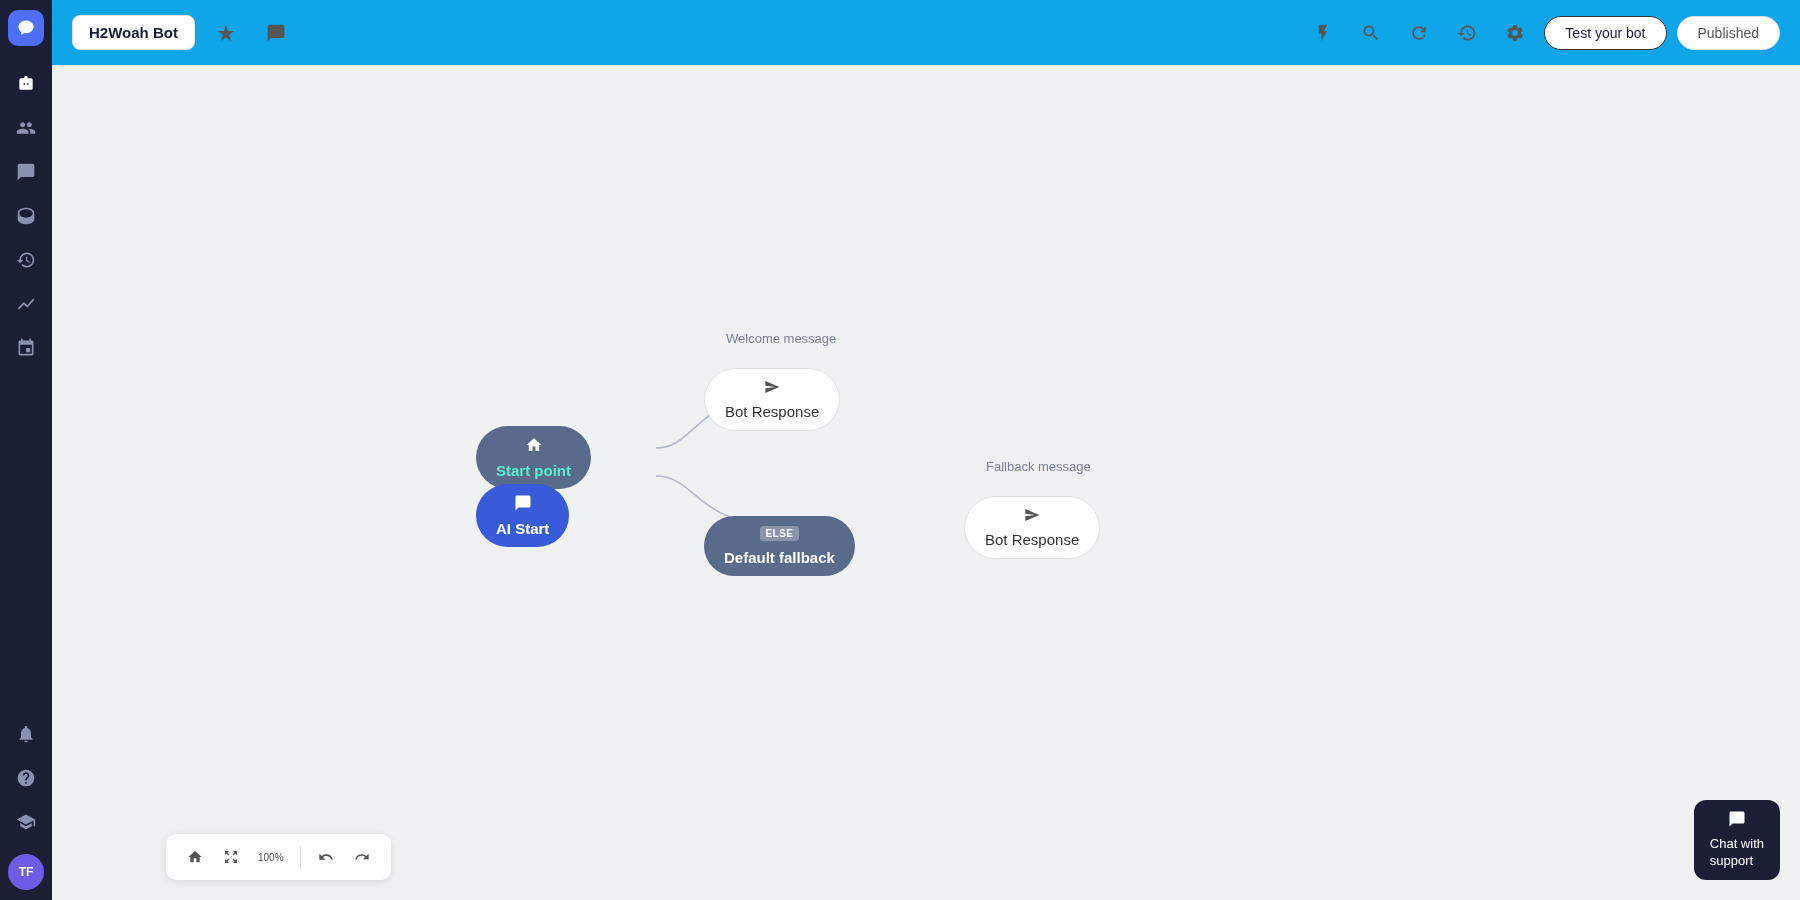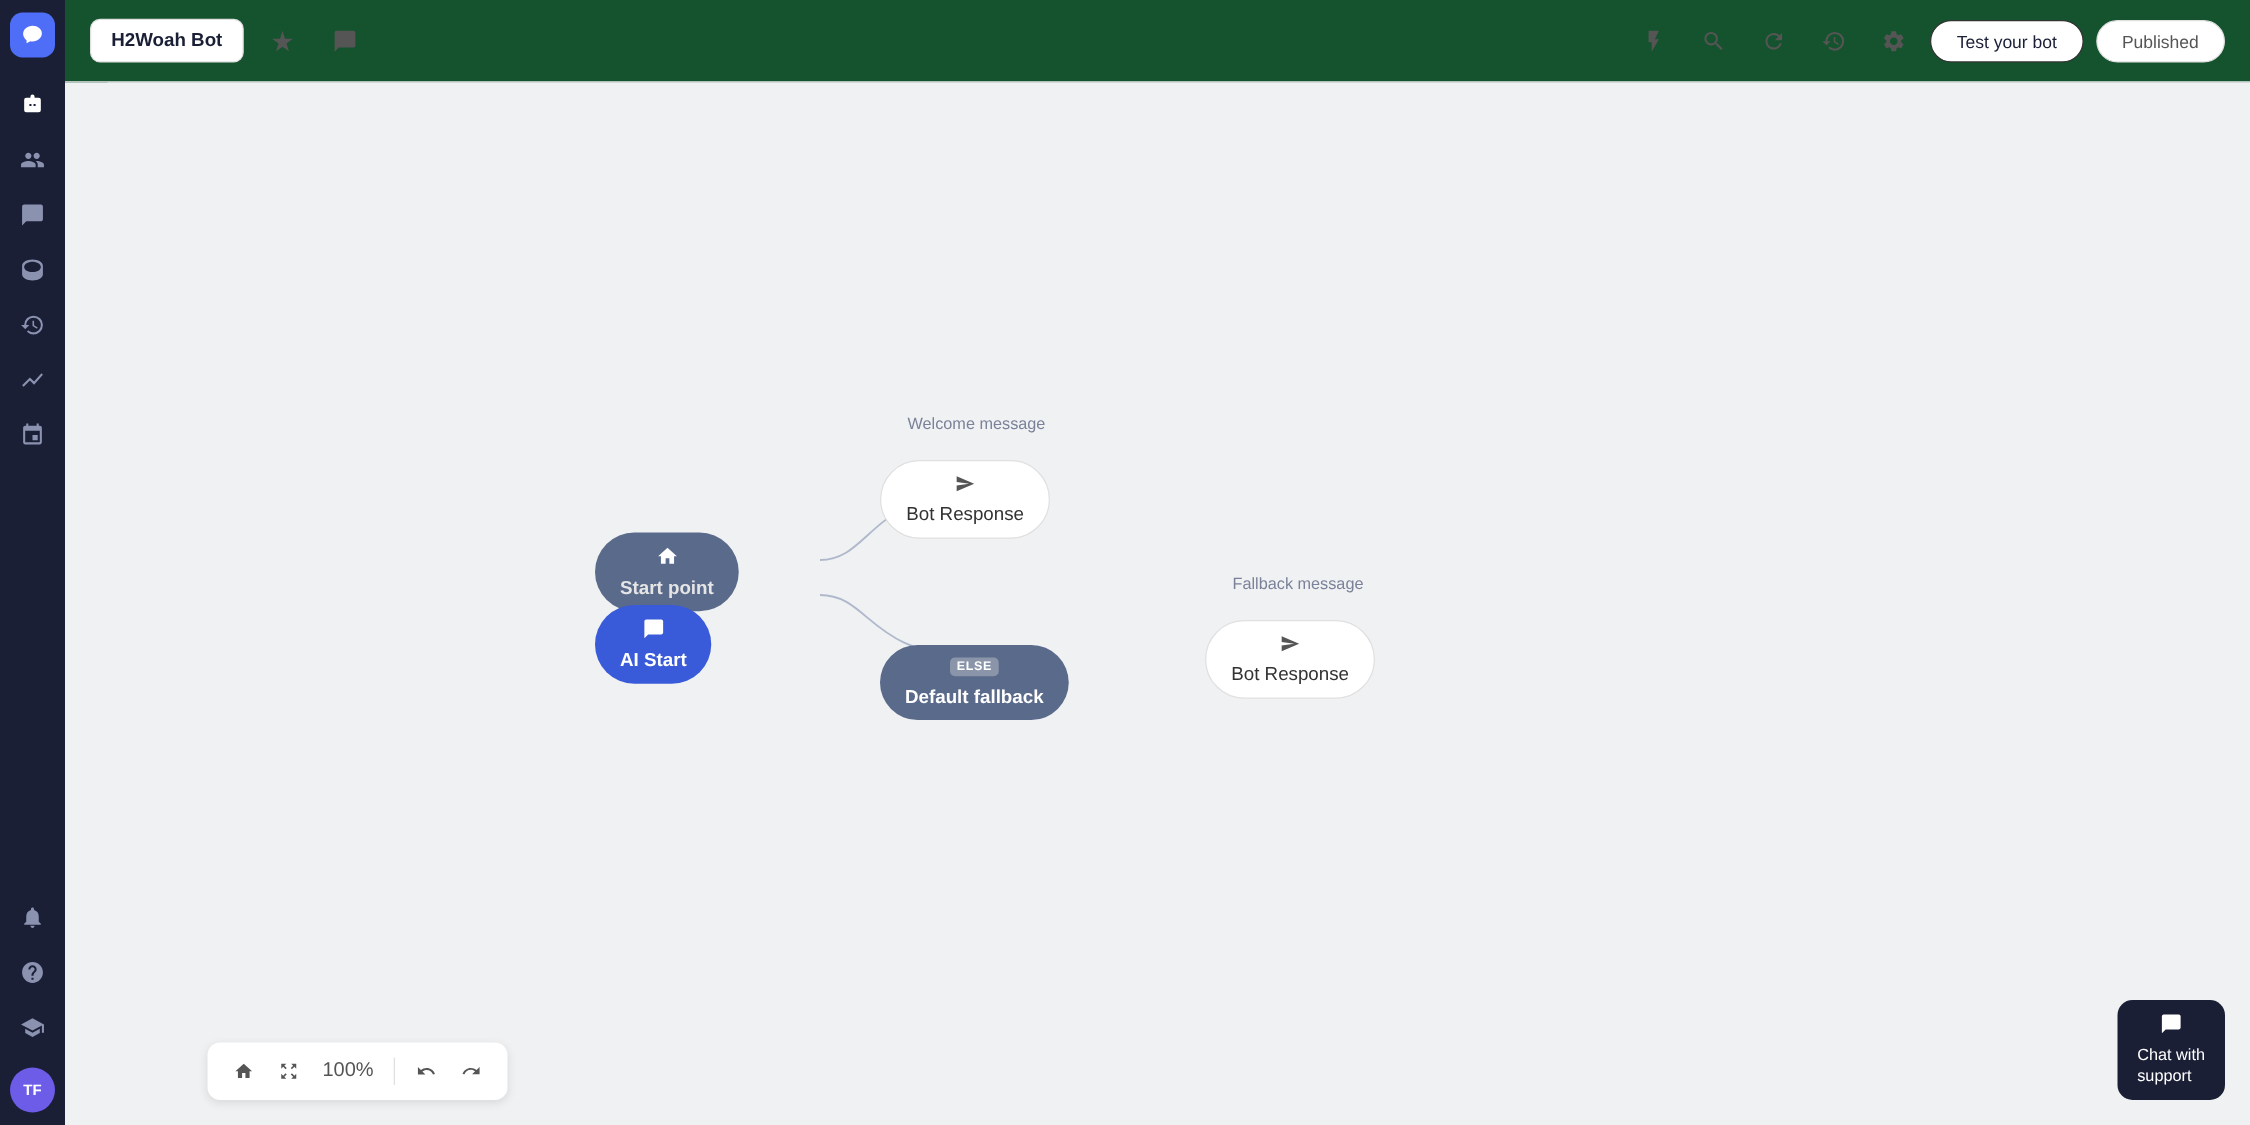--- a/index.html
+++ b/index.html
@@ -50,21 +50,21 @@
     
     .main {
       flex: 1;
       display: flex;
       flex-direction: column;
       min-width: 0;
     }
 
     
     .header {
-      background: #14532d;
+      background: #0ea5e9;
       height: 66px;
       display: flex;
       align-items: center;
       padding: 0 20px;
       border-bottom: 1px solid #e5e7eb;
       gap: 12px;
       flex-shrink: 0;
       justify-content: flex-end;
     }
     .bot-name-btn {
@@ -131,21 +131,21 @@
       border-radius: 50px;
       padding: 10px 20px;
       font-size: 15px;
       font-weight: 600;
       cursor: pointer;
       white-space: nowrap;
       flex-direction: column;
     }
     .node-start {
       background: #5a6a8a;
-      color: #e5e5e5;
+      color: #5eead4;
       left: 390px;
       top: 360px;
     }
     .node-ai {
       background: #3a5bd9;
       color: white;
       left: 390px;
       top: 418px;
     }
     .node-bot-response-1 {
@@ -221,21 +221,21 @@
       width: 30px; height: 30px;
       display: flex; align-items: center; justify-content: center;
       border-radius: 6px;
       cursor: pointer;
       color: #555;
       font-size: 16px;
       border: none;
       background: transparent;
     }
     .zoom-text {
-      font-size: 16px;
+      font-size: 10px;
       color: #555;
       font-weight: 500;
       padding: 0 6px;
     }
     .divider-v {
       width: 1px;
       height: 22px;
       background: #e0e0e0;
       margin: 0 4px;
     }

